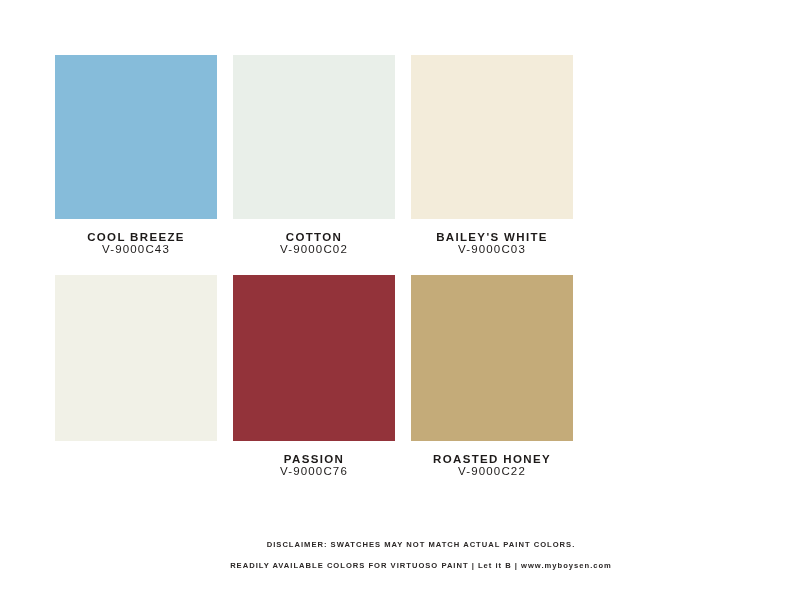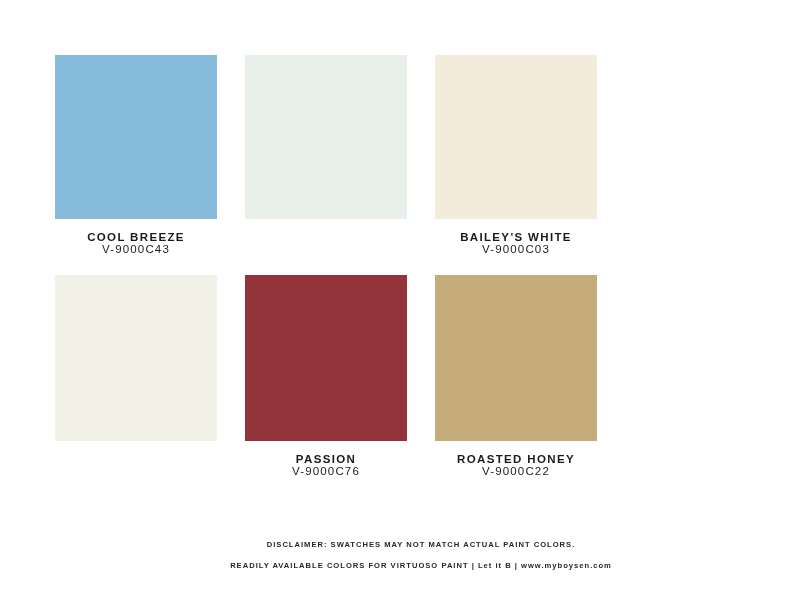--- a/index.html
+++ b/index.html
@@ -29,21 +29,21 @@
     top: 55px;
     width: 698px;
     display: flex;
     flex-direction: column;
     gap: 20px;
   }
 
   .swatch-row {
     display: flex;
     flex-direction: row;
-    gap: 28px;
+    gap: 16px;
   }
 
   .swatch-cell {
     width: 162px;
     display: flex;
     flex-direction: column;
     align-items: stretch;
   }
 
   .swatch-chip {
@@ -116,20 +116,24 @@
       <div class="swatch-cell">
         <div class="swatch-chip" style="background-color: rgb(134, 188, 218);"></div>
         <div class="swatch-caption">
           <span class="swatch-name">COOL BREEZE</span>
           <span class="swatch-code">V-9000C43</span>
         </div>
       </div>
 
       <div class="swatch-cell">
         <div class="swatch-chip" style="background-color: rgb(233, 239, 233);"></div>
+        <div class="swatch-caption">
+          <span class="swatch-name">COTTON</span>
+          <span class="swatch-code">V-9000C02</span>
+        </div>
       </div>
 
 
       <div class="swatch-cell">
         <div class="swatch-chip" style="background-color: rgb(243, 236, 218);"></div>
         <div class="swatch-caption">
           <span class="swatch-name">BAILEY'S WHITE</span>
           <span class="swatch-code">V-9000C03</span>
         </div>
       </div>

